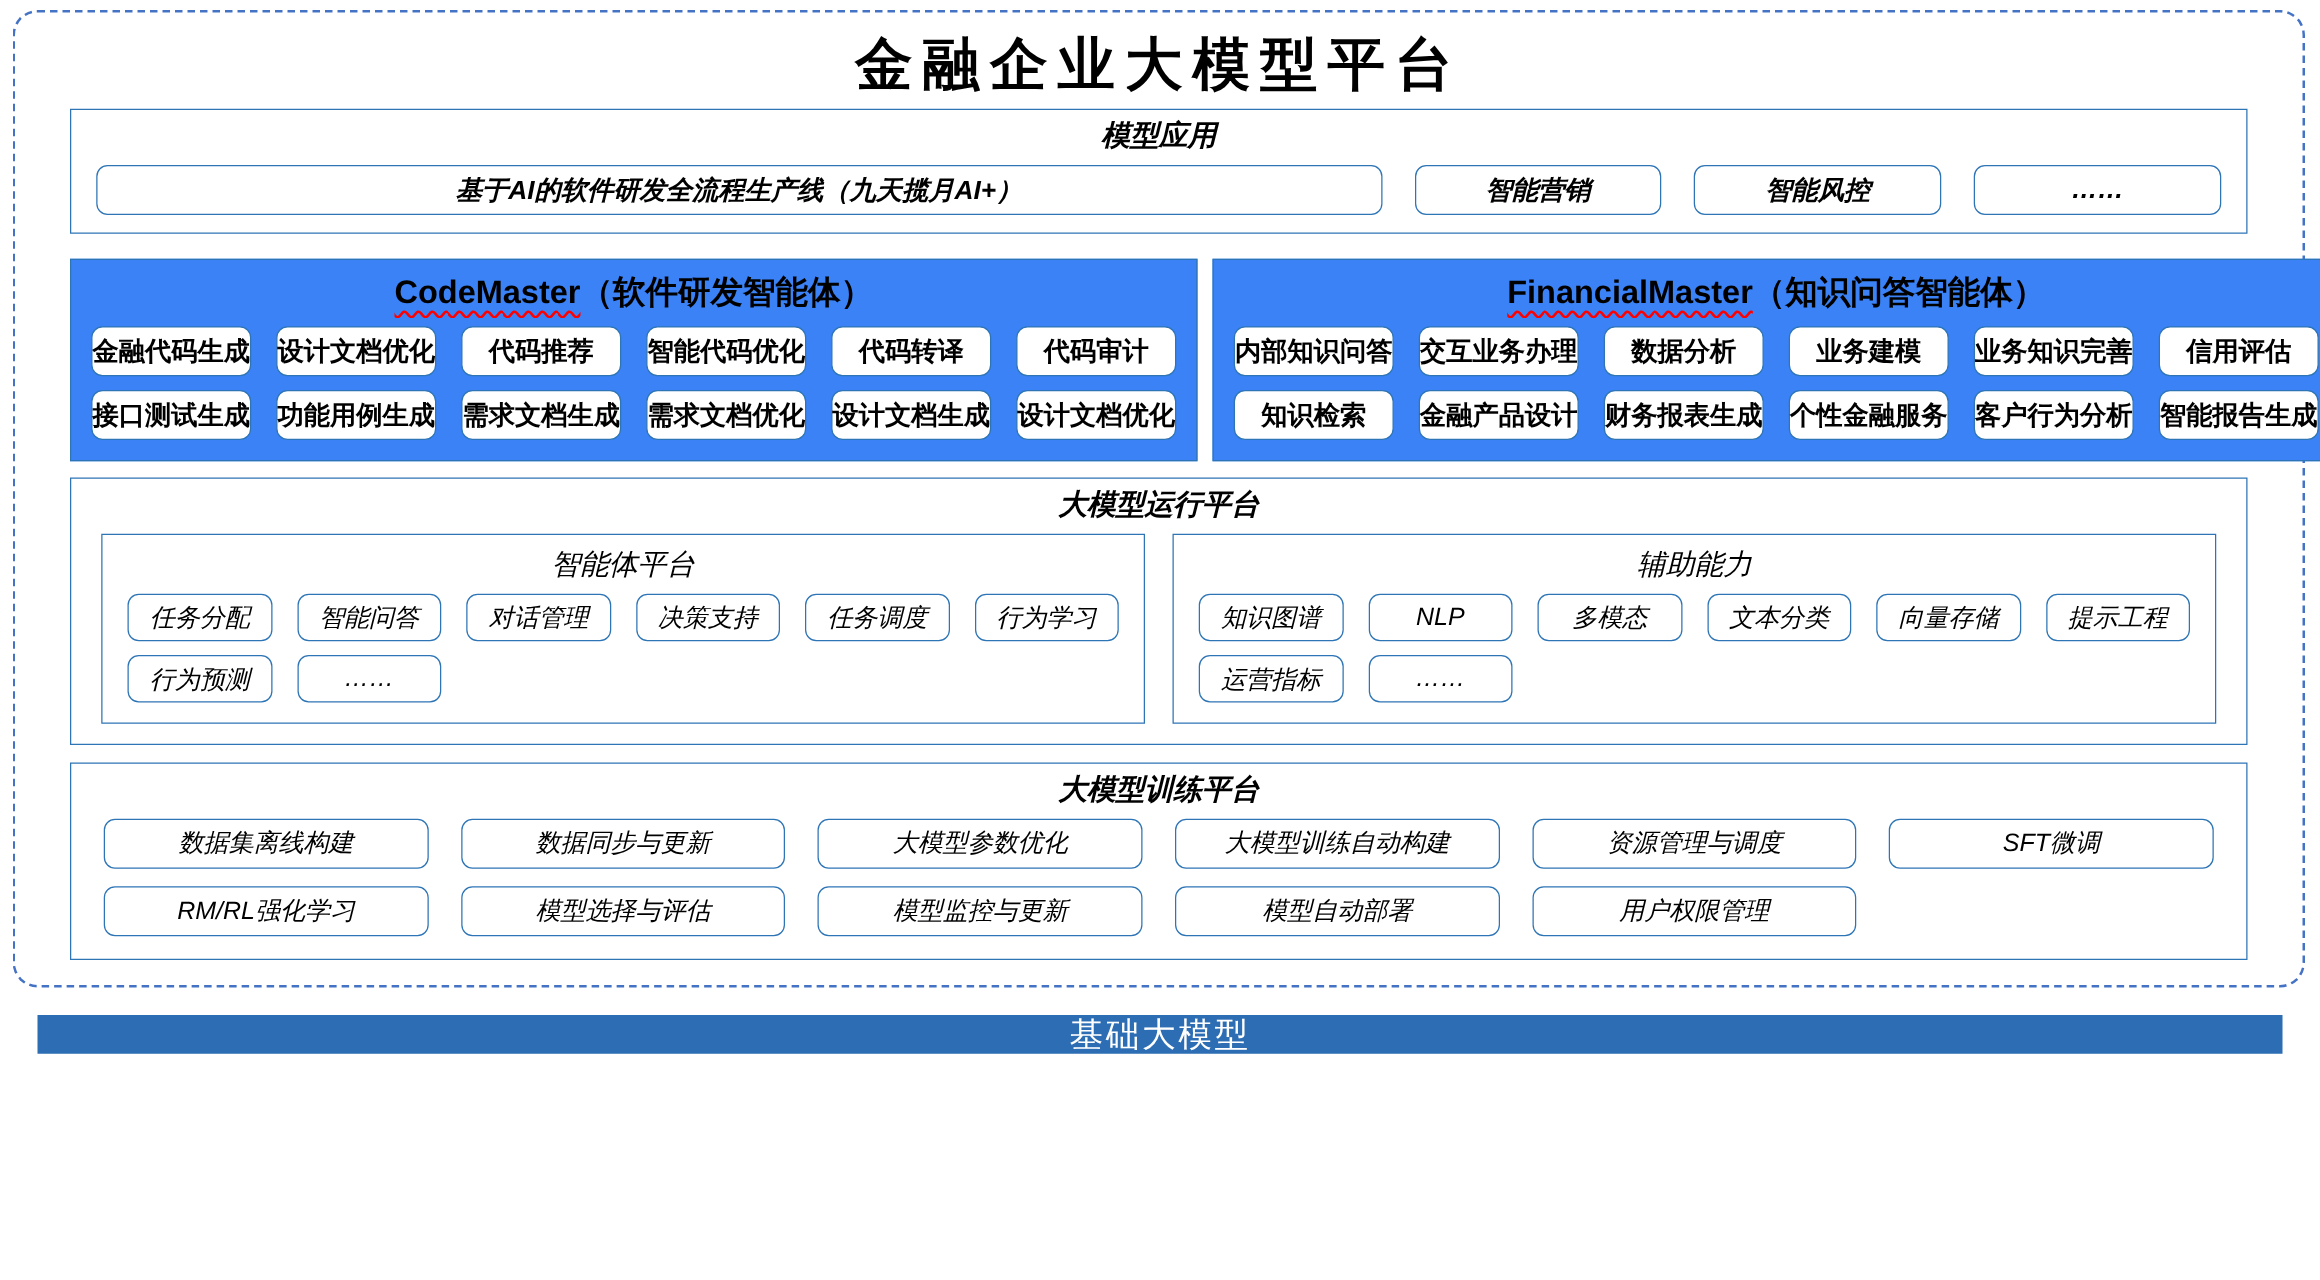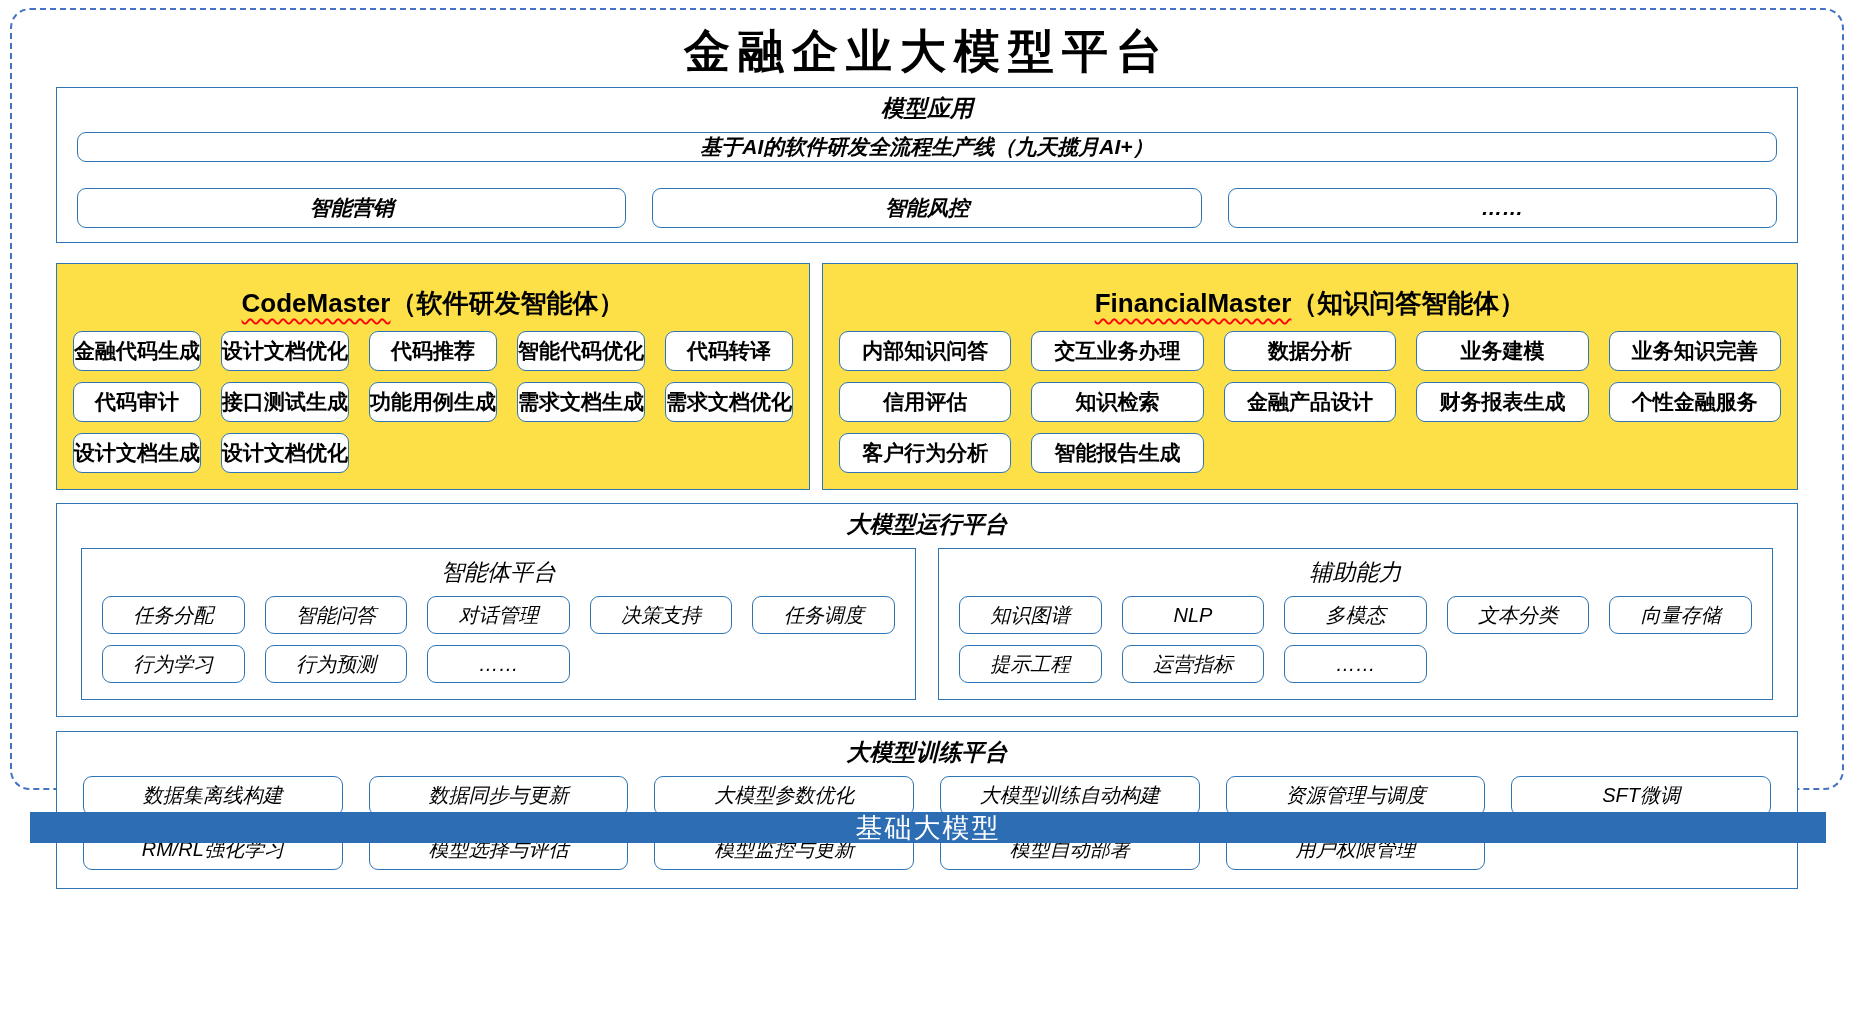--- a/index.html
+++ b/index.html
@@ -31,35 +31,35 @@
     text-align:center;font-weight:700;font-size:23px;padding:7px 0 9px;line-height:1.2;
   }
   .pill{
     border:1.5px solid var(--box-border);border-radius:9px;box-sizing:border-box;
     display:flex;align-items:center;justify-content:center;
     height:40px;font-size:21px;background:#fff;white-space:nowrap;
   }
   .bold .pill, .pill.bold{font-weight:700;text-align:center;}
   
   .sec1{margin-top:8px;padding:0 20px 14px;}
-  .app-row{display:flex;gap:26px;flex-direction:column;}
+  .app-row{display:flex;gap:26px;}
   .app-main{flex:0 0 60.5%;font-weight:700;}
   .app-row .grow{flex:1;}
   
   .sec2-row{display:flex;gap:12px;margin:20px 44px 0;}
-  .panel{border:1.5px solid var(--box-border);box-sizing:border-box;padding:16px 16px 16px;background:#fde047;}
+  .panel{border:1.5px solid var(--box-border);box-sizing:border-box;padding:2px 16px 16px;background:#3b82f6;}
   .panel-left{flex:0 0 41.6%;}
   .panel-right{flex:1;}
   .panel-title{text-align:center;font-size:26px;font-weight:700;padding:8px 0 12px;line-height:1.2;}
   .wavy{
     text-decoration-line:underline;text-decoration-style:wavy;
     text-decoration-color:var(--wavy-underline);text-decoration-thickness:2px;
     text-underline-offset:6px;text-decoration-skip-ink:none;
   }
-  .grid4{display:grid;grid-template-columns:repeat(5,1fr);gap:11px 20px;}
+  .grid4{display:grid;grid-template-columns:repeat(6,1fr);gap:11px 20px;}
   .grid6{display:grid;grid-template-columns:repeat(6,1fr);gap:14px 26px;}
   
   .sec3{margin-top:13px;padding:0 24px 16px;}
   .sub-row{display:flex;gap:22px;}
   .sub-panel{flex:1;border:1.5px solid var(--box-border);box-sizing:border-box;padding:2px 20px 16px;background:#fff;}
   .sub-title{text-align:center;font-size:23px;font-weight:400;padding:8px 0 10px;line-height:1.2;}
   .sub-panel .pill{height:38px;font-size:20px;}
   
   .sec4{margin-top:14px;padding:0 26px 18px;}
   .sec4 .pill{font-size:20px;}

